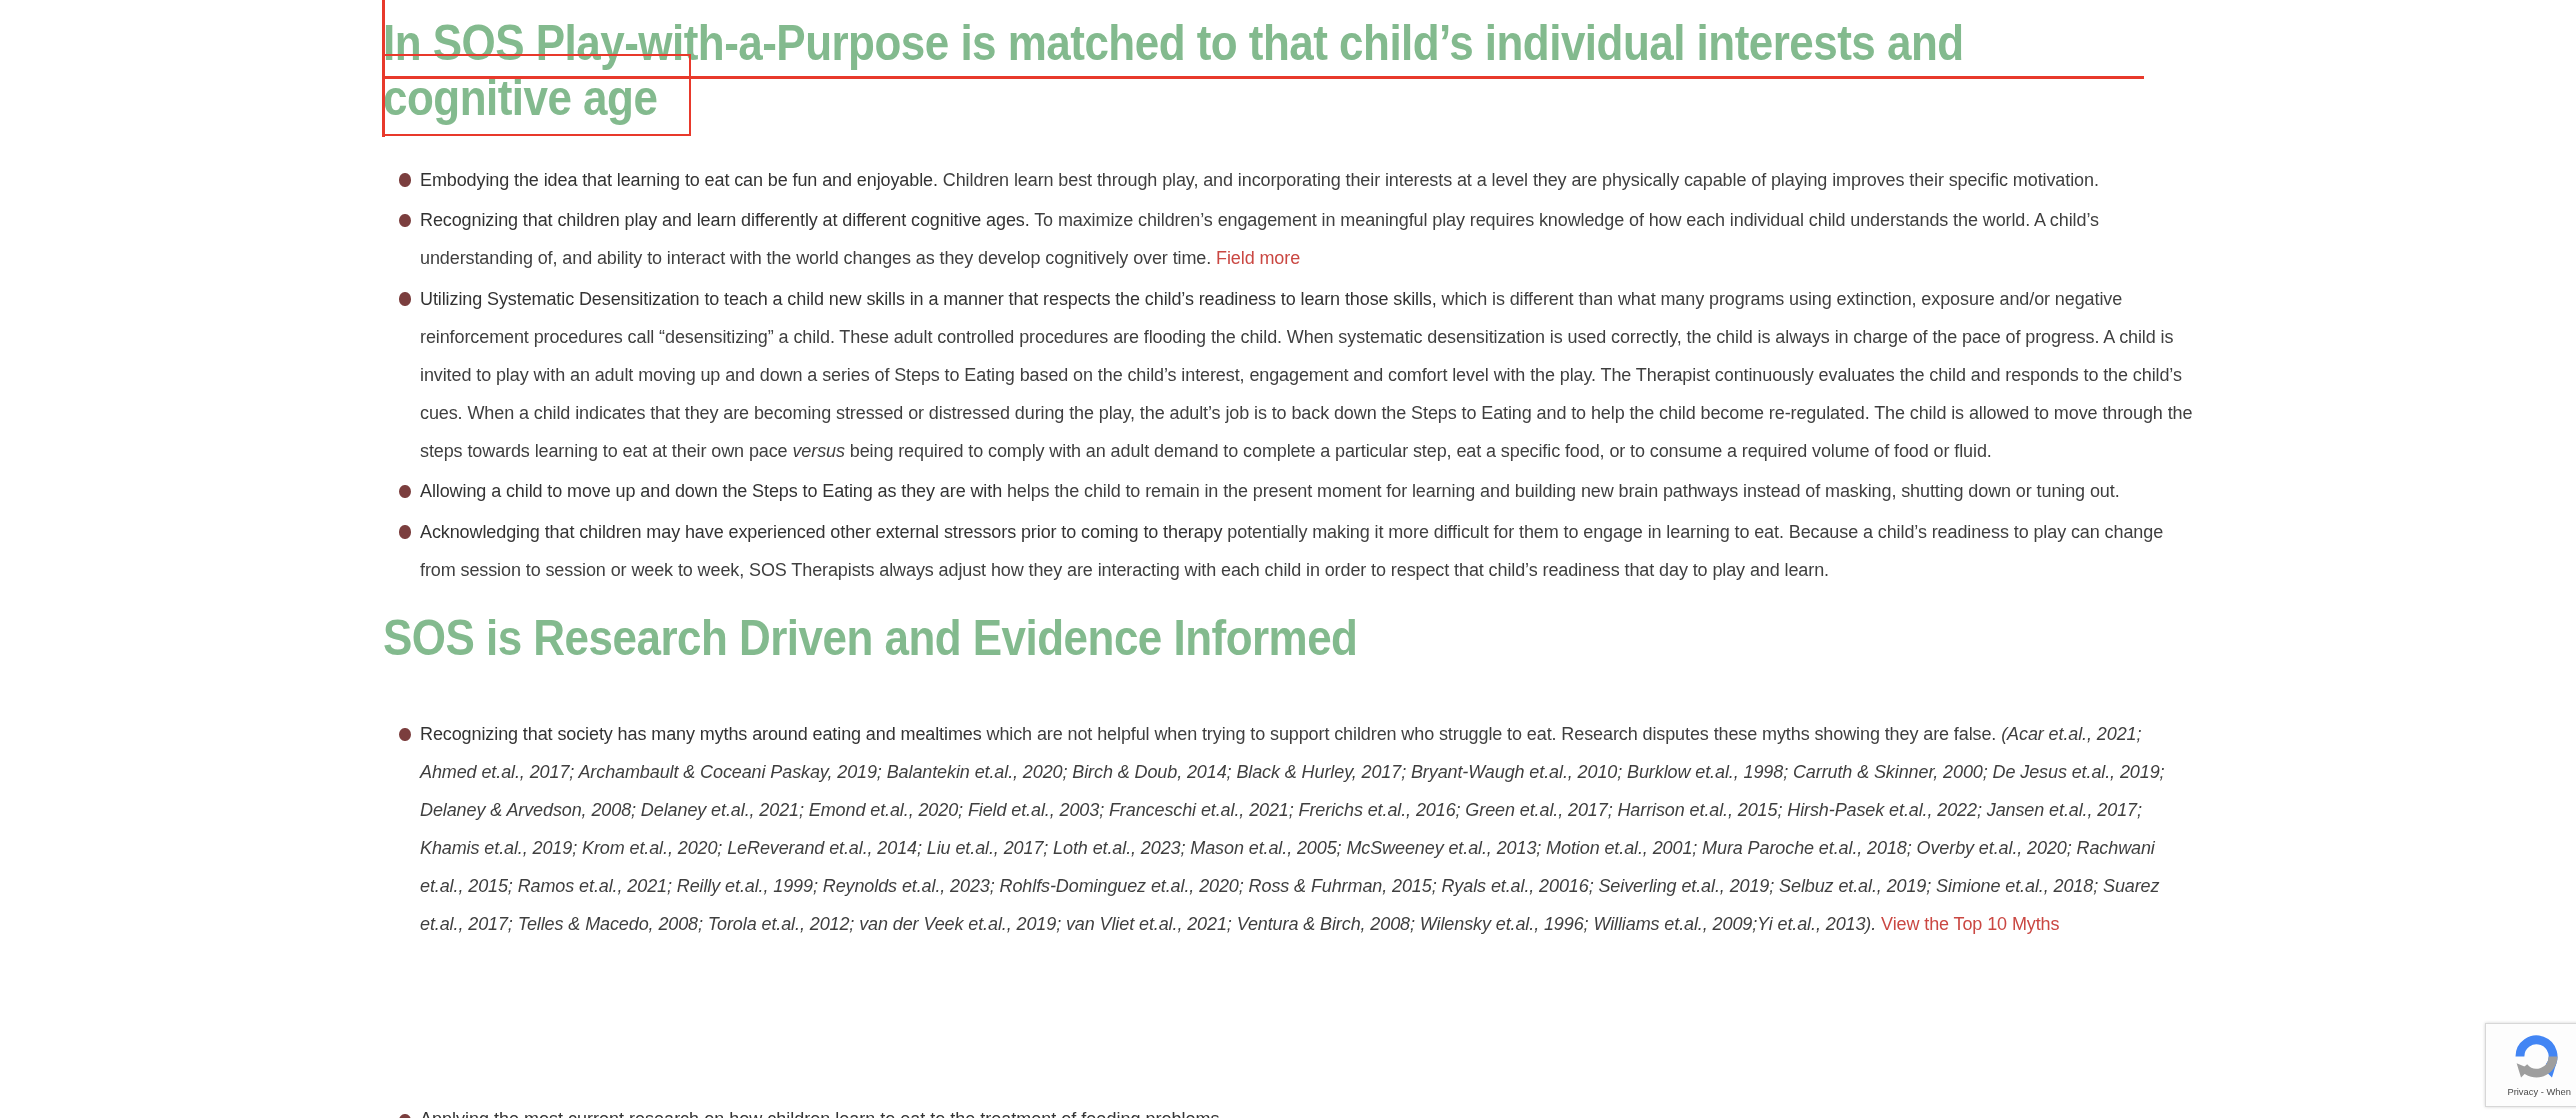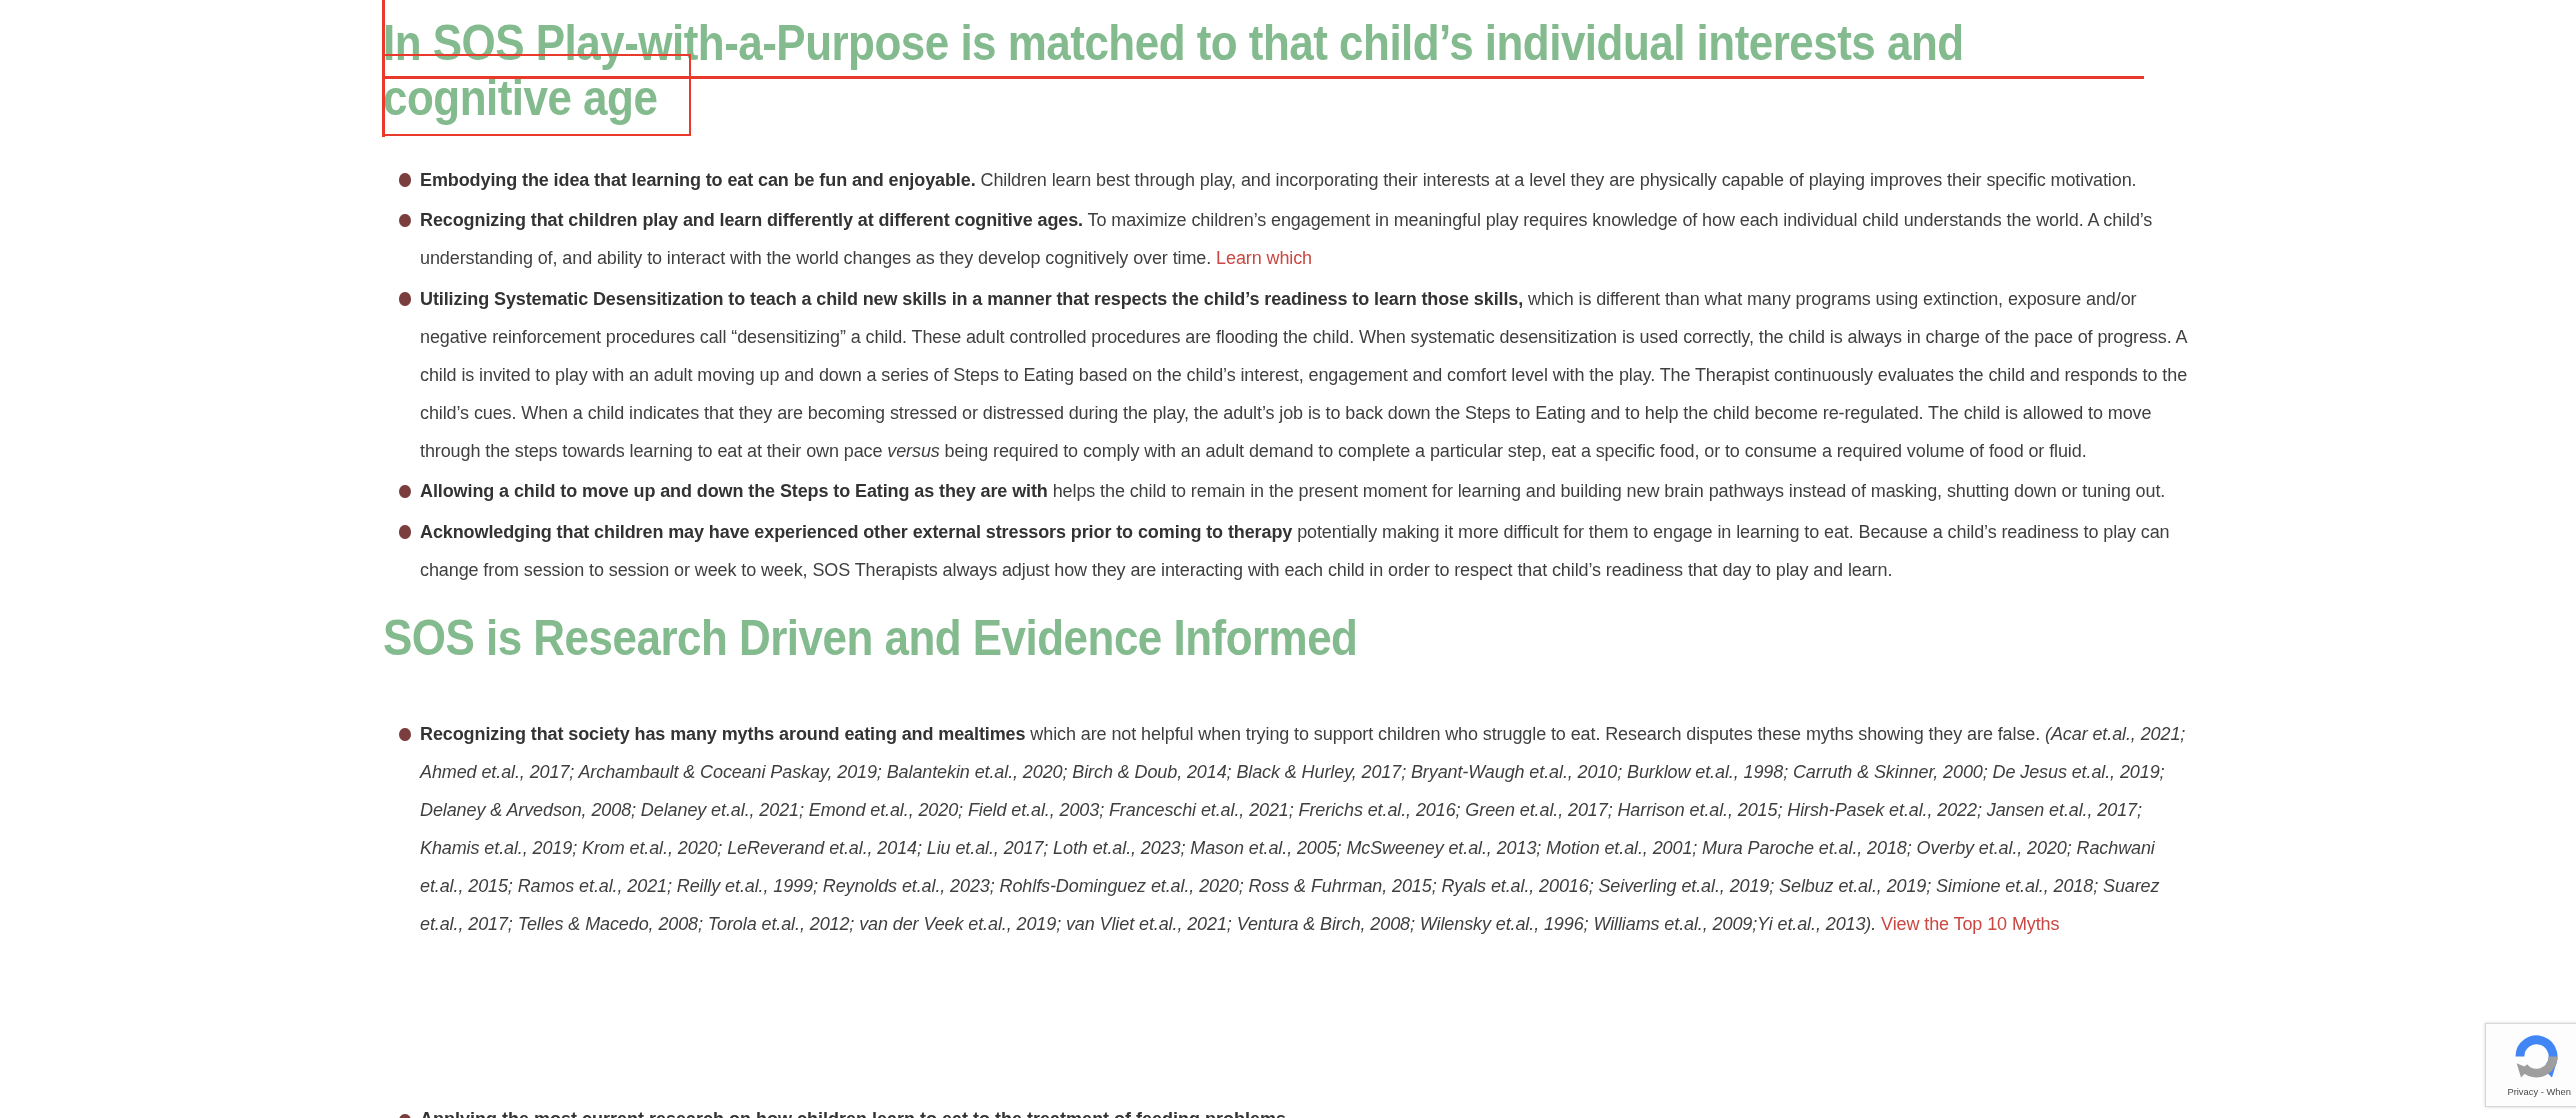--- a/index.html
+++ b/index.html
@@ -18,21 +18,21 @@
   h2{font-size:50px;line-height:55px;margin:22.6px 0 49px 0;}
   .bullet{position:relative;padding-left:37px;margin:0 0 2.5px 0;}
   .dot{
     position:absolute;left:16.4px;top:12.6px;width:11.3px;height:13.2px;
     border-radius:50%;background:#7b3e3e;
   }
   .bullet p{
     margin:0;font-size:18px;line-height:38px;color:#3f3f3f;
     letter-spacing:-0.1px;width:1780px;
   }
-  .lead{font-weight:700;color:#333333;}
+  .lead{font-weight:400;color:#333333;}
   .link{color:#ca4742;text-decoration:none;cursor:pointer;}
   .cits,.em{font-style:italic;}
   
   .anno{position:absolute;background:#e8392b;z-index:5;}
   .anno-vline{left:382px;top:0;width:3.1px;height:137px;}
   .anno-hline{left:382px;top:76px;width:1762px;height:3.1px;}
   .anno-box{
     position:absolute;left:382px;top:54px;width:309px;height:82px;
     border:2.5px solid #e8392b;border-left:none;box-sizing:border-box;
     background:transparent;z-index:5;
@@ -61,21 +61,21 @@
 
   <h1><span>In SOS Play-with-a-Purpose is matched to that child’s individual interests and</span><br><span>cognitive age</span></h1>
 
   <div class="bullet">
     <span class="dot"></span>
     <p><span class="lead">Embodying the idea that learning to eat can be fun and enjoyable.</span><span> Children learn best through play, and incorporating their interests at a level they are physically capable of playing improves their specific motivation.</span></p>
   </div>
 
   <div class="bullet">
     <span class="dot"></span>
-    <p><span class="lead">Recognizing that children play and learn differently at different cognitive ages.</span><span> To maximize children’s engagement in meaningful play requires knowledge of how each individual child understands the world. A child’s understanding of, and ability to interact with the world changes as they develop cognitively over time. </span><a class="link">Learn which</a></p>
+    <p><span class="lead">Recognizing that children play and learn differently at different cognitive ages.</span><span> To maximize children’s engagement in meaningful play requires knowledge of how each individual child understands the world. A child’s understanding of, and ability to interact with the world changes as they develop cognitively over time. </span><a class="link">Field more</a></p>
   </div>
 
   <div class="bullet">
     <span class="dot"></span>
     <p><span class="lead">Utilizing Systematic Desensitization to teach a child new skills in a manner that respects the child’s readiness to learn those skills,</span><span> which is different than what many programs using extinction, exposure and/or negative reinforcement procedures call “desensitizing” a child. These adult controlled procedures are flooding the child.  When systematic desensitization is used correctly, the child is always in charge of the pace of progress.  A child is invited to play with an adult moving up and down a series of Steps to Eating based on the child’s interest, engagement and comfort level with the play.  The Therapist continuously evaluates the child and responds to the child’s cues.  When a child indicates that they are becoming stressed or distressed during the play, the adult’s job is to back down the Steps to Eating and to help the child become re-regulated.  The child is allowed to move through the steps towards learning to eat at their own pace </span><span class="em">versus</span><span> being required to comply with an adult demand to complete a particular step, eat a specific food, or to consume a required volume of food or fluid.</span></p>
   </div>
 
   <div class="bullet">
     <span class="dot"></span>
     <p><span class="lead">Allowing a child to move up and down the Steps to Eating as they are with</span><span> helps the child to remain in the present moment for learning and building new brain pathways instead of masking, shutting down or tuning out.</span></p>

